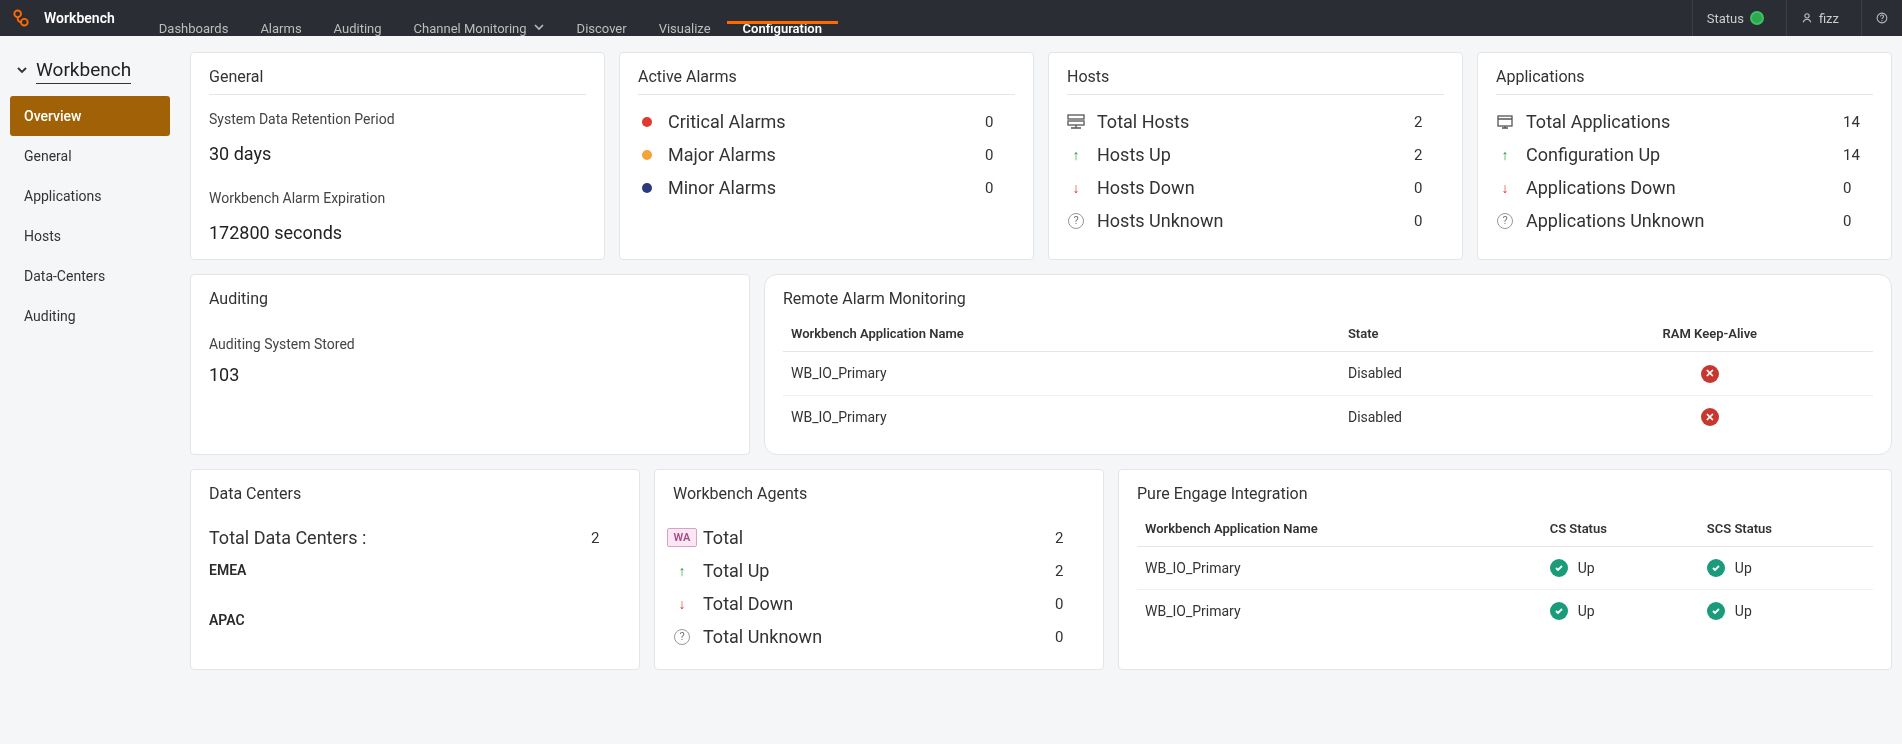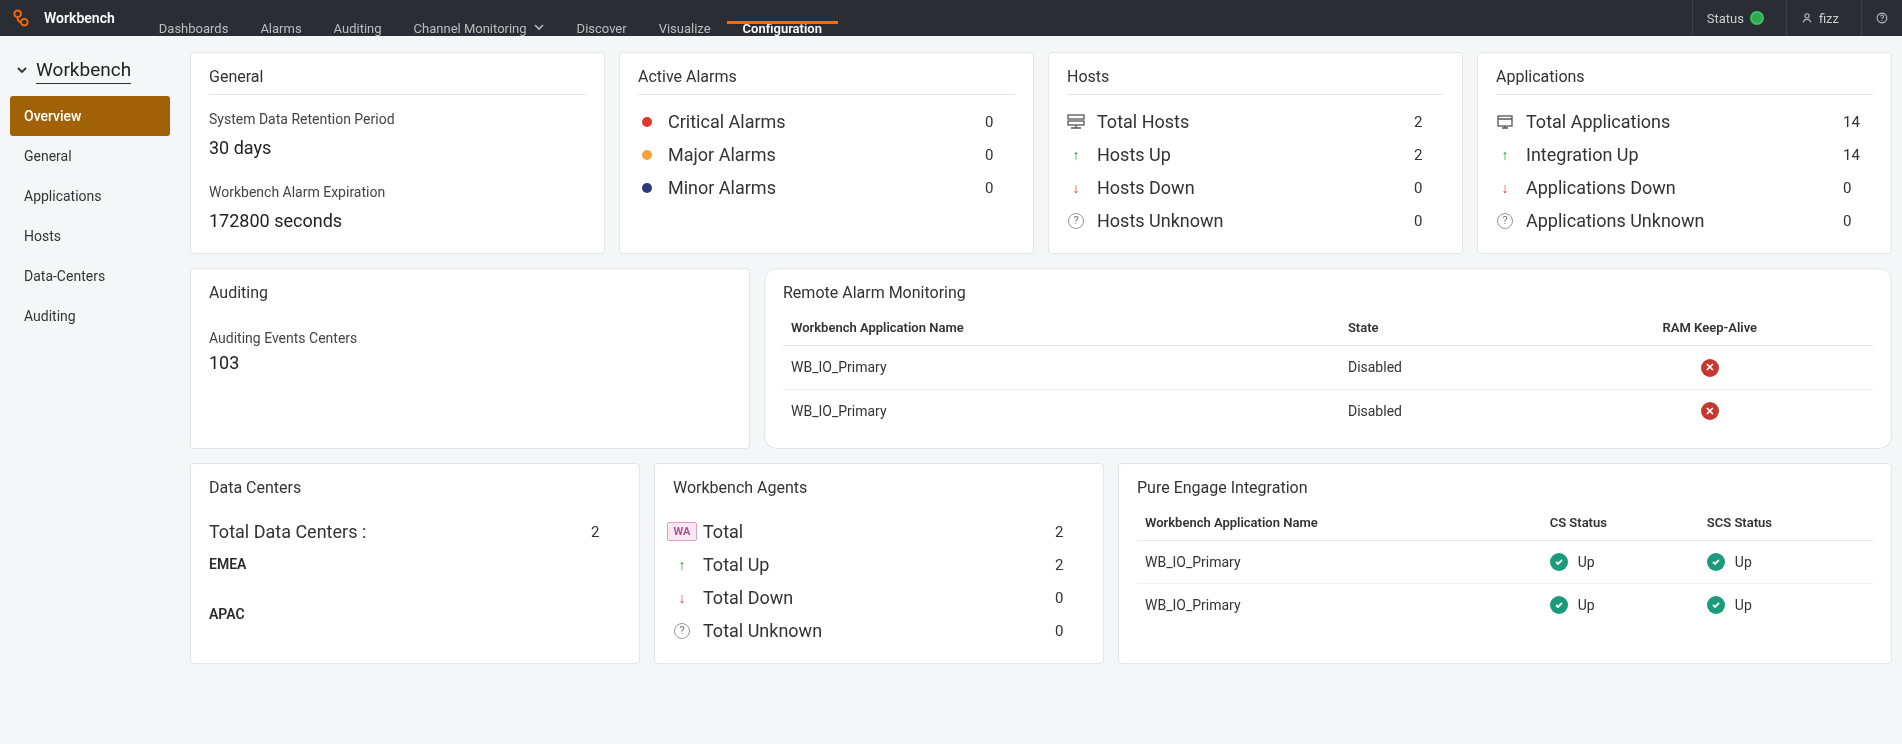--- a/index.html
+++ b/index.html
@@ -31,21 +31,21 @@
 .side-list { display:flex; flex-direction:column; gap:0; margin-top:8px; }
 .side-item { padding: 12px 14px; font-size:14px; color:#333; cursor:pointer; border-radius:3px; }
 .side-item.active { background:#a16207; color:#fff; font-weight:500; }
 
 .content { flex:1; display:flex; flex-direction:column; gap:14px; }
 .row { display:flex; gap:14px; }
 .card { background:#fff; border:1px solid #e3e5e8; border-radius:4px; padding:14px 18px 16px 18px; flex:1; min-width:0; }
 .card-title { font-size:16px; color:#333; margin-bottom:8px; font-weight:400; }
 
 .kv-label { font-size:14px; color:#444; margin-top:6px; }
-.kv-value { font-size:18px; color:#222; margin-top:6px; }
+.kv-value { font-size:18px; color:#222; margin-top:12px; }
 
 .stat-row { display:flex; align-items:center; padding:6px 0; gap:12px; }
 .stat-icon { width:18px; display:flex; justify-content:center; }
 .stat-label { flex:1; font-size:18px; color:#333; }
 .stat-val { width:30px; text-align:left; font-size:15px; color:#333; }
 
 .bullet { width:10px; height:10px; border-radius:50%; display:inline-block; }
 .b-red { background:#e03a2f; }
 .b-orange { background:#f3a33a; }
 .b-blue { background:#2a3a7a; }
@@ -259,21 +259,21 @@
                   <rect x="2" y="3" width="14" height="10"></rect>
                   <path d="M2 6h14M6 15h6M9 13v2"></path>
                 </g>
               </svg>
             </span>
           <span class="stat-label">Total Applications</span>
           <span class="stat-val">14</span>
         </div>
         <div class="stat-row">
           <span class="stat-icon arrow-up">↑</span>
-          <span class="stat-label">Integration Up</span>
+          <span class="stat-label">Configuration Up</span>
           <span class="stat-val">14</span>
         </div>
         <div class="stat-row">
           <span class="stat-icon arrow-down">↓</span>
           <span class="stat-label">Applications Down</span>
           <span class="stat-val">0</span>
         </div>
         <div class="stat-row">
           <span class="stat-icon">
               <span class="q-icon">?</span>
@@ -281,21 +281,21 @@
           <span class="stat-label">Applications Unknown</span>
           <span class="stat-val">0</span>
         </div>
       </div>
     </div>
 
     <div class="row row2">
       <div class="card auditing">
         <div class="card-title">Auditing</div>
         <div class="hr-under-title" style="border:none;height:10px;"></div>
-        <div class="kv-label">Auditing Events Centers</div>
+        <div class="kv-label">Auditing System Stored</div>
         <div class="kv-value">103</div>
       </div>
 
       <div class="card ram">
         <div class="card-title">Remote Alarm Monitoring</div>
         <table class="tbl">
           <thead>
               <tr>
             <th>Workbench Application Name</th>
             <th>State</th>

